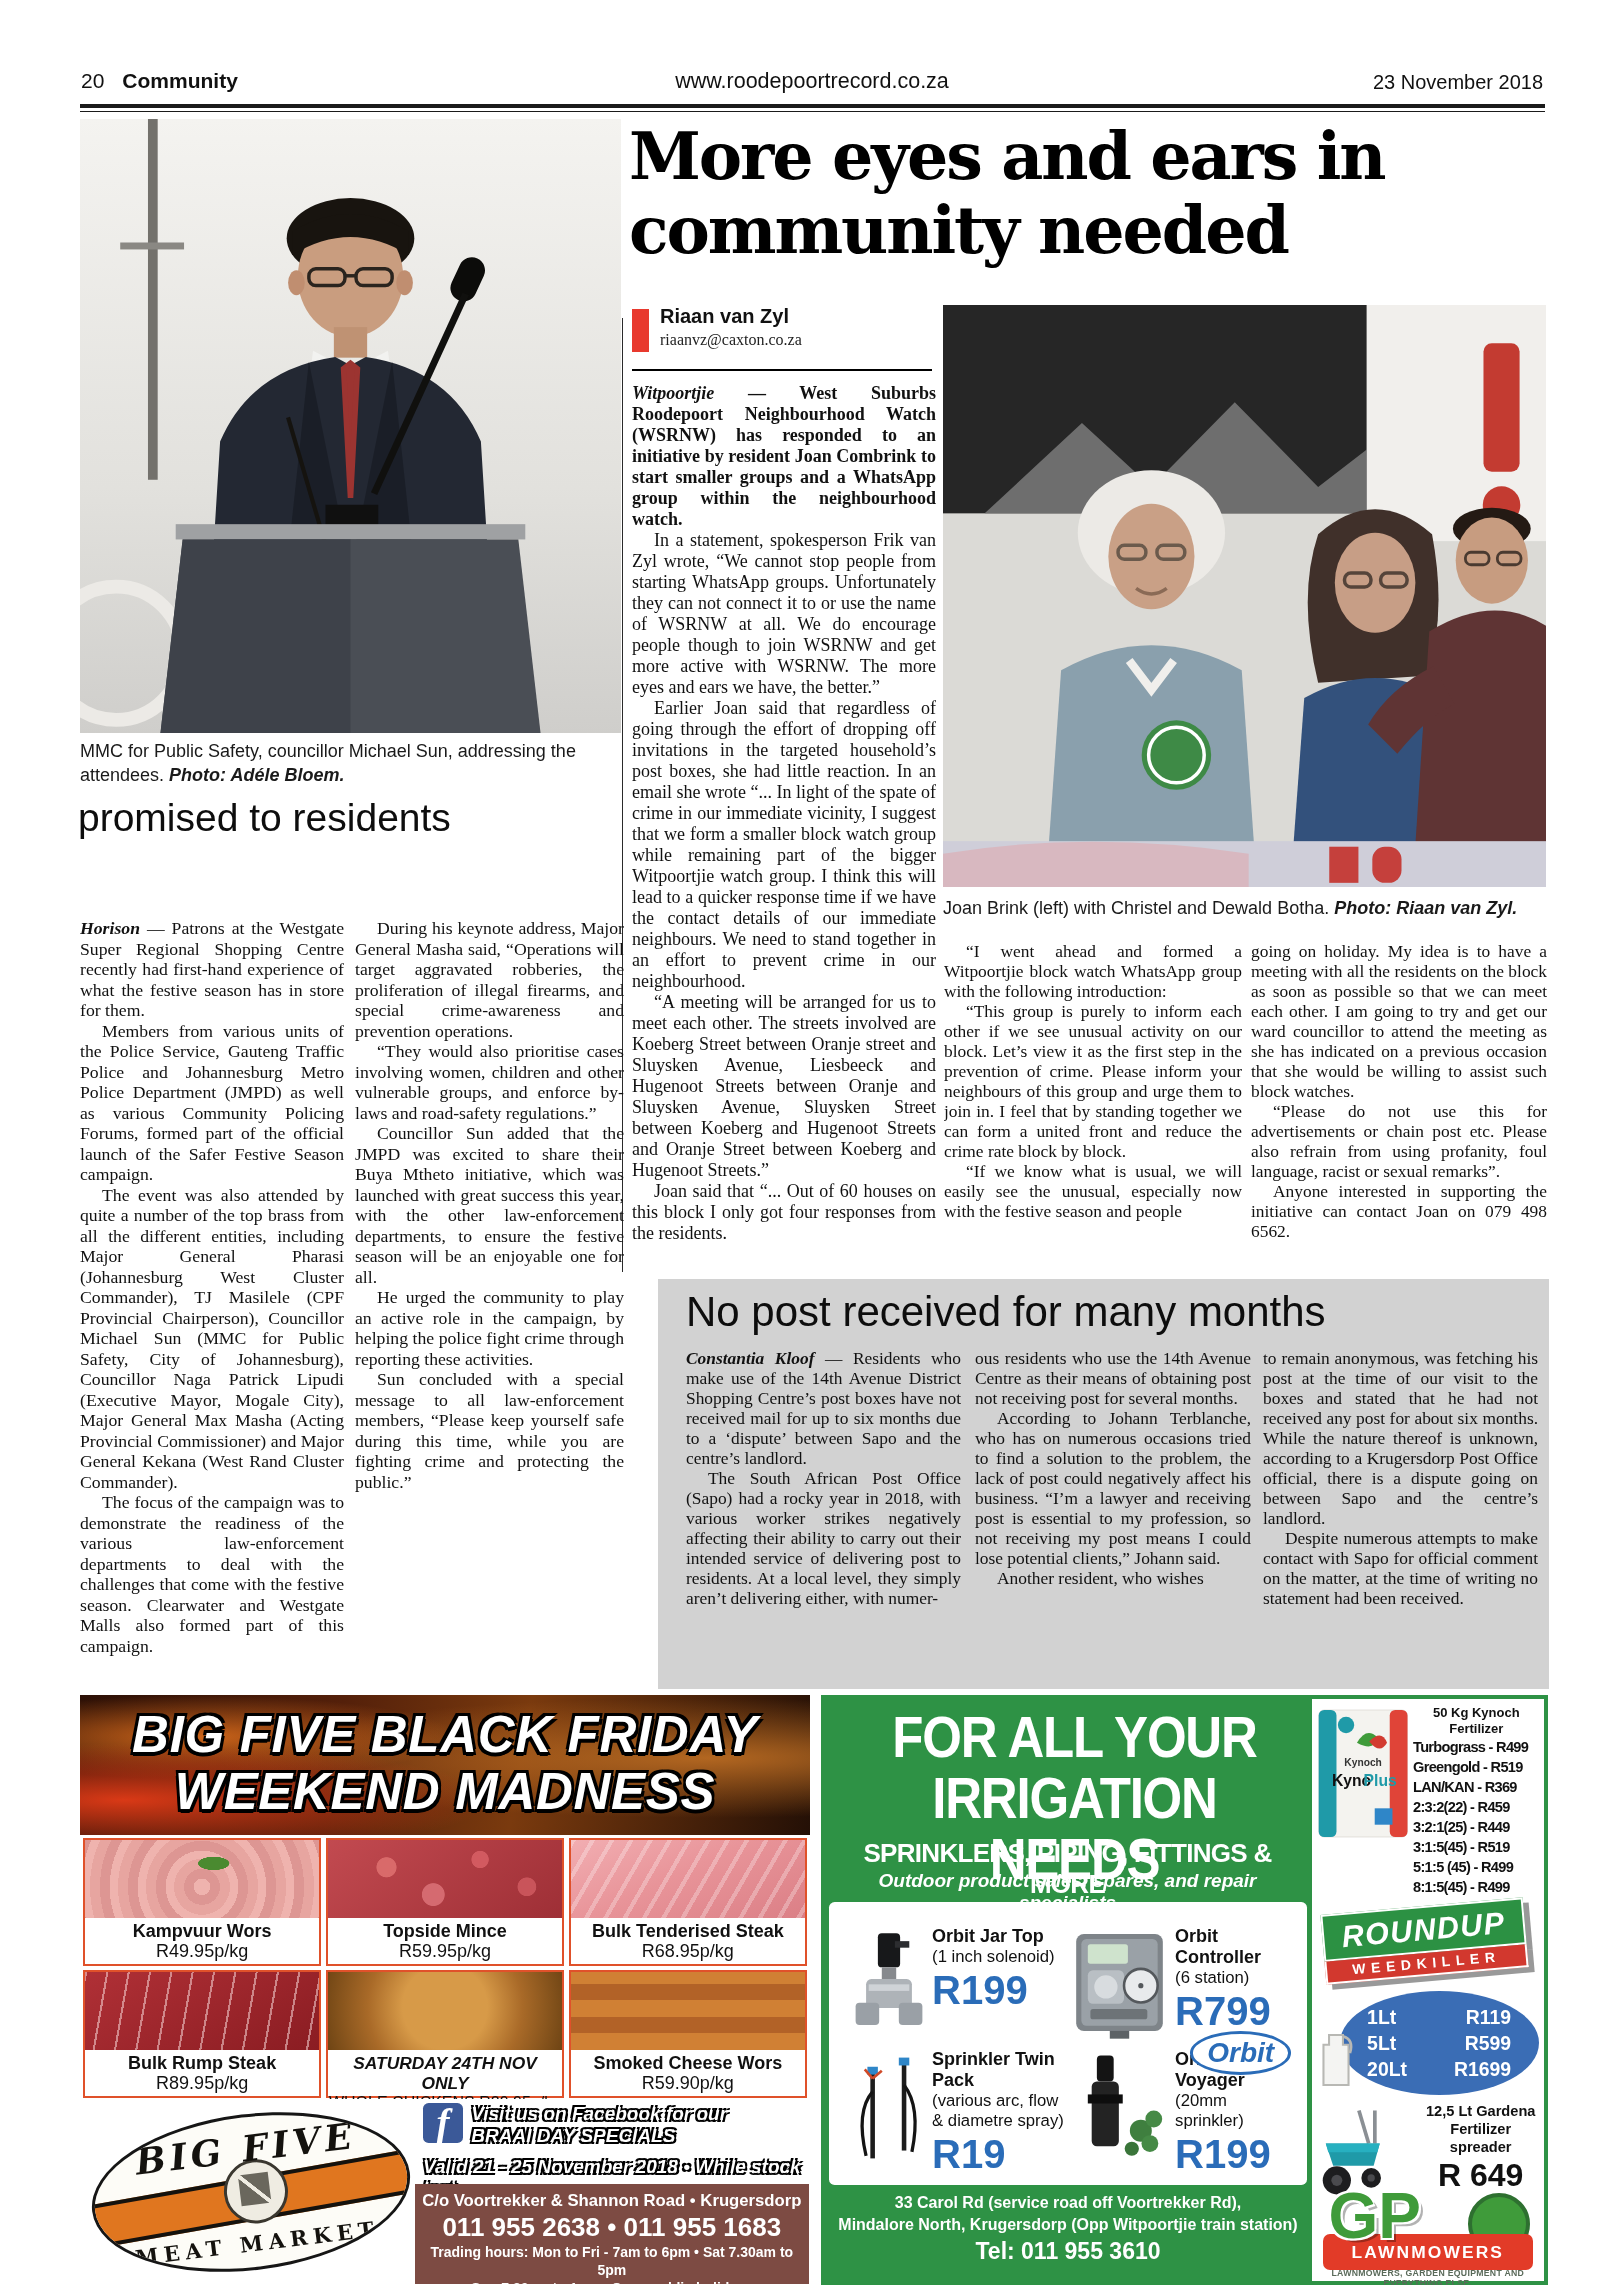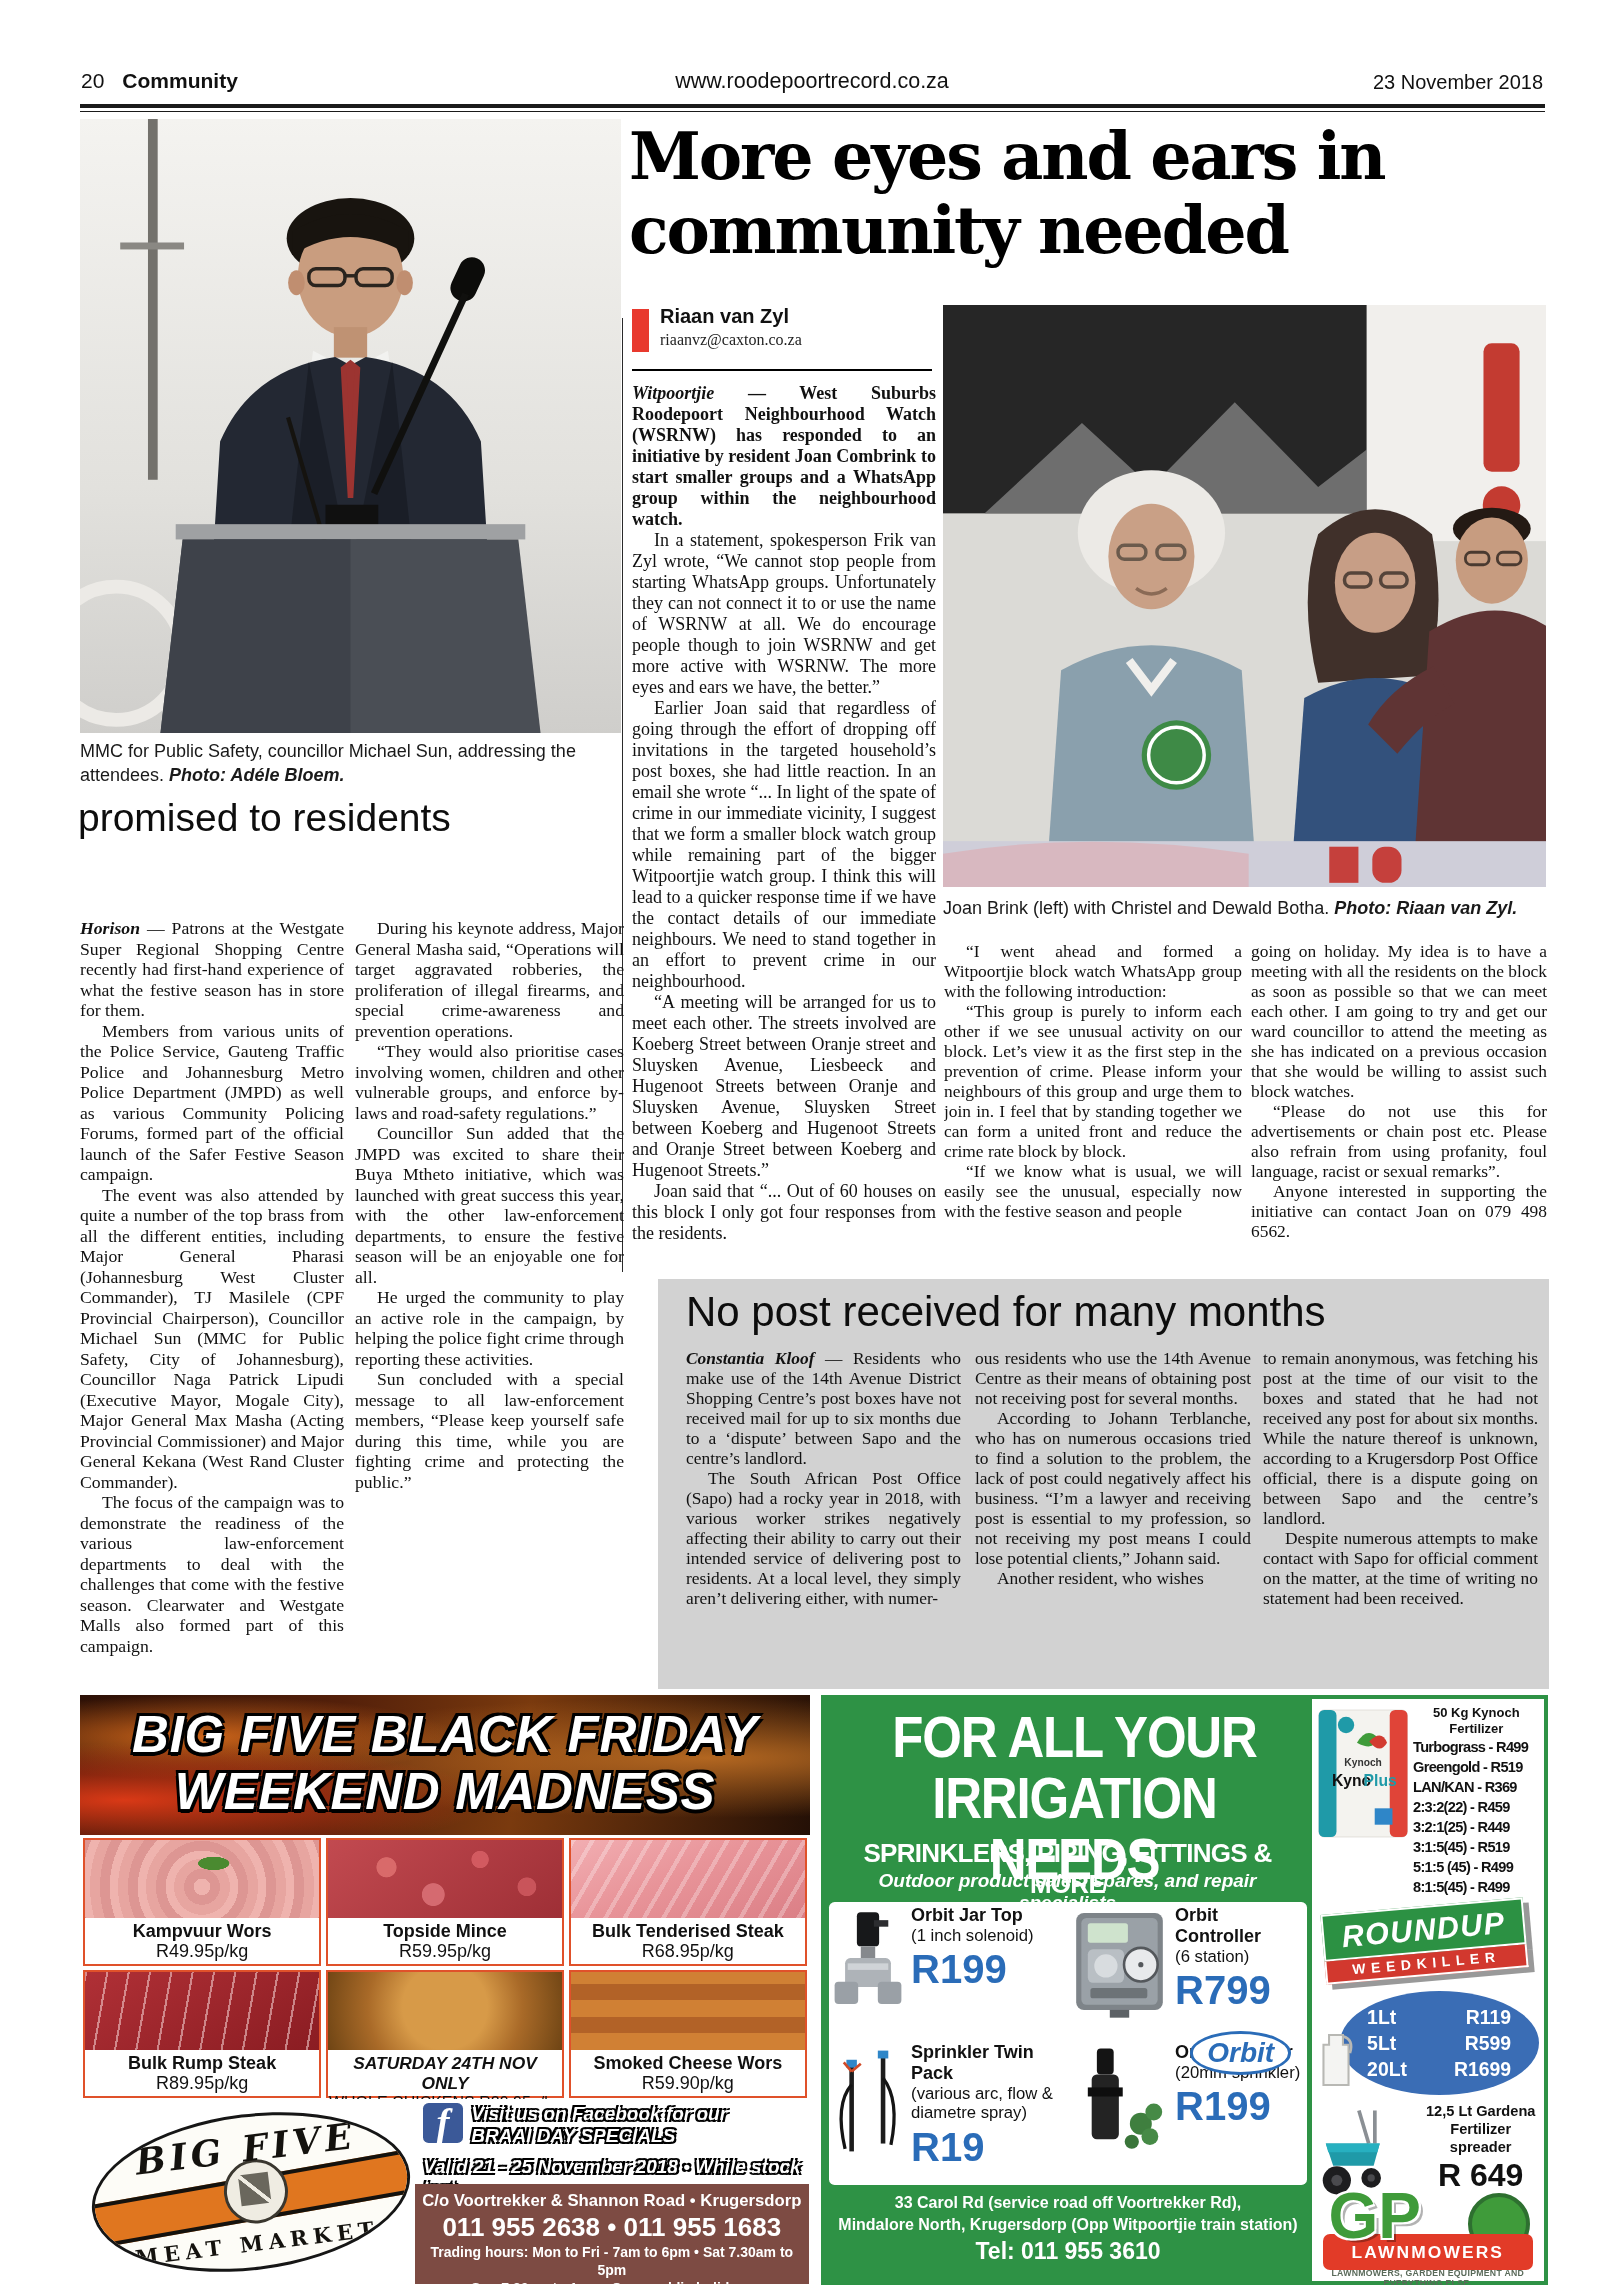--- a/index.html
+++ b/index.html
@@ -111,21 +111,21 @@
   
   .ir{position:absolute;left:821px;top:1695px;width:727px;height:590px;background:#2e9245;
       font-family:"Liberation Sans",sans-serif;overflow:hidden;}
   .ir-title{position:absolute;left:14px;top:11px;width:479px;text-align:center;color:#fff;font-weight:800;
       font-size:58px;line-height:61px;letter-spacing:-1.4px;transform:scaleX(0.88);transform-origin:center;}
   .ir-sub{position:absolute;left:7px;top:143px;width:479px;text-align:center;color:#fff;font-weight:800;
       font-size:26px;letter-spacing:-0.7px;}
   .ir-tag{position:absolute;left:7px;top:175px;width:479px;text-align:center;color:#fff;font-weight:700;
       font-style:italic;font-size:19px;}
   .ir-panel{position:absolute;left:8.3px;top:207px;width:478px;height:283px;background:#fff;border-radius:5.6px;
-      display:grid;grid-template-columns:1fr 1fr;padding:0;box-sizing:border-box;}
+      display:grid;grid-template-columns:1fr 1fr;padding:21px;box-sizing:border-box;}
   .ir-prod{display:flex;align-items:flex-start;padding:2.8px;}
   .ir-img{flex:0 0 auto;}
   .ir-txt{margin-left:7px;}
   .ir-txt .n{font-weight:700;font-size:18px;line-height:21px;color:#111;}
   .ir-txt .d{font-size:16.7px;line-height:19.4px;color:#111;}
   .ir-txt .p{font-weight:800;font-size:40px;line-height:43px;color:#2a6cb8;margin-top:2.8px;}
   .orbit{position:absolute;left:361px;top:129px;font-style:italic;font-weight:800;font-size:28px;color:#2a6cb8;
       border:3.5px solid #2a6cb8;border-radius:50%;padding:2.8px 14px;background:#fff;}
   .ir-addr{position:absolute;left:0;top:497px;width:494px;text-align:center;color:#fff;font-weight:700;
       font-size:16px;line-height:21.5px;}

